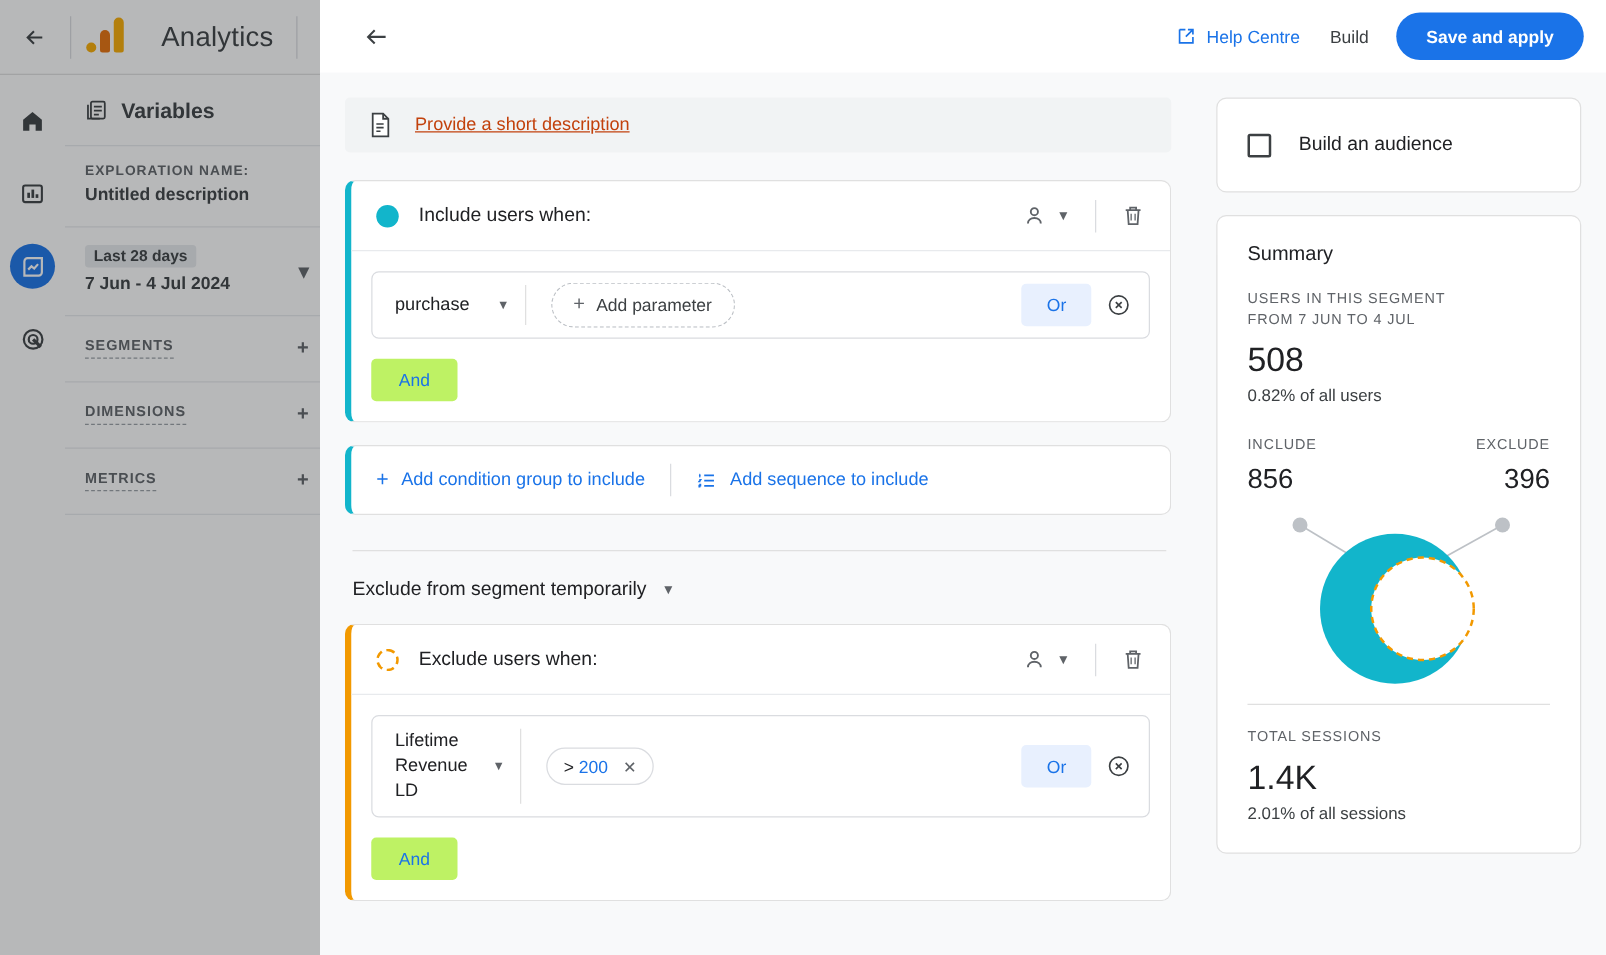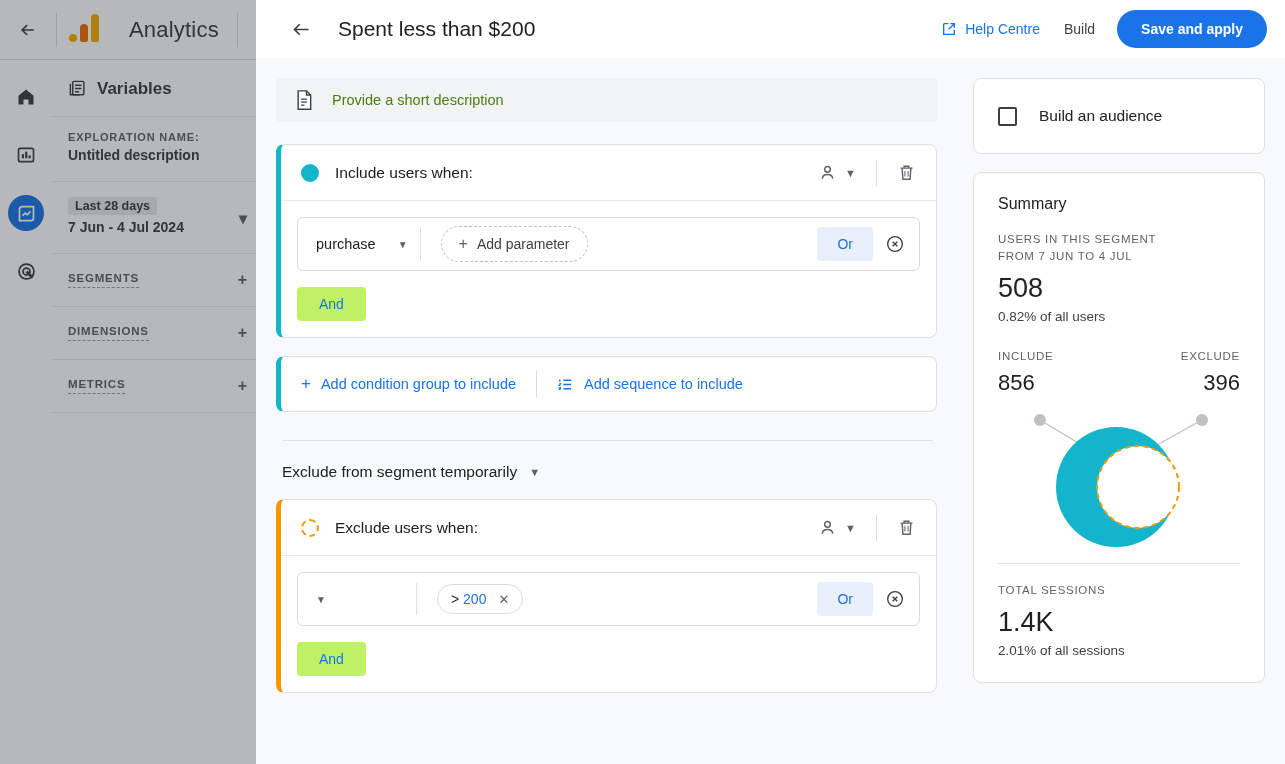--- a/index.html
+++ b/index.html
@@ -91,21 +91,21 @@
 
   .modal-body { flex: 1; display: flex; overflow: hidden; }
   .body-left { width: 730px; padding: 20px 24px 0 20px; overflow: hidden; }
   .body-right { flex: 1; padding: 20px 20px 0 12px; }
 
   
   .desc-bar {
     background: #f1f3f4; border-radius: 4px; height: 44px;
     display: flex; align-items: center; gap: 18px; padding: 0 18px; margin-bottom: 22px;
   }
-  .desc-placeholder { color: #4d7c0f; font-size: 14.5px; }
+  .desc-placeholder { color: #c2410c; font-size: 14.5px; text-decoration: underline; }
 
   
   .cond-card {
     background: #ffffff; border: 1px solid #e0e0e0; border-radius: 8px;
     border-left-width: 5px; overflow: hidden;
   }
   .cond-card.include { border-left-color: #12b5cb; }
   .cond-card.exclude { border-left-color: #f29900; }
   .cond-head {
     height: 56px; display: flex; align-items: center; padding: 0 14px 0 20px;
@@ -275,21 +275,20 @@
 <div class="dim-overlay"></div>
 
 <div class="modal">
 
   <div class="modal-header">
     <div class="mh-back">
       <svg width="21" height="21" viewBox="0 0 24 24" fill="none" stroke="currentColor" stroke-width="1.9">
         <path d="M20 12H4M10 18l-6-6 6-6"></path>
       </svg>
     </div>
-    <div class="mh-title">Spent less than $200</div>
     <div class="mh-spacer"></div>
     <div class="mh-help">
       <svg width="16" height="16" viewBox="0 0 24 24" fill="none" stroke="currentColor" stroke-width="2">
         <path d="M4 4h7M4 4v16h16v-7"></path>
             <path d="M14 4h6v6M20 4l-8.5 8.5"></path>
       </svg>
       <span>Help Centre</span>
     </div>
     <div class="mh-cancel">Build</div>
     <button class="mh-save">Save and apply</button>
@@ -398,20 +397,21 @@
             <svg width="19" height="19" viewBox="0 0 24 24" fill="none" stroke="currentColor" stroke-width="1.8">
               <path d="M4.5 6.5h15M9 6.5V4h6v2.5"></path>
                   <path d="M6.5 6.5l1 14h9l1-14"></path>
                   <path d="M10 10v7M14 10v7" stroke-width="1.3"></path>
             </svg>
           </span>
         </div>
         <div class="cond-body">
           <div class="filter-row">
             <div class="fr-dim" style="max-width:128px;">
+              <span class="dimname" style="width:72px;display:inline-block;">Lifetime Revenue LD</span>
               <span style="font-size:10px;color:#5f6368;">▼</span>
             </div>
             <div class="fr-vdiv"></div>
             <div class="fr-mid">
               <span class="value-chip">
                 <span><span class="op">&gt;</span>
                 <span class="num">200</span></span>
                 <span class="xx">✕</span>
               </span>
             </div>

